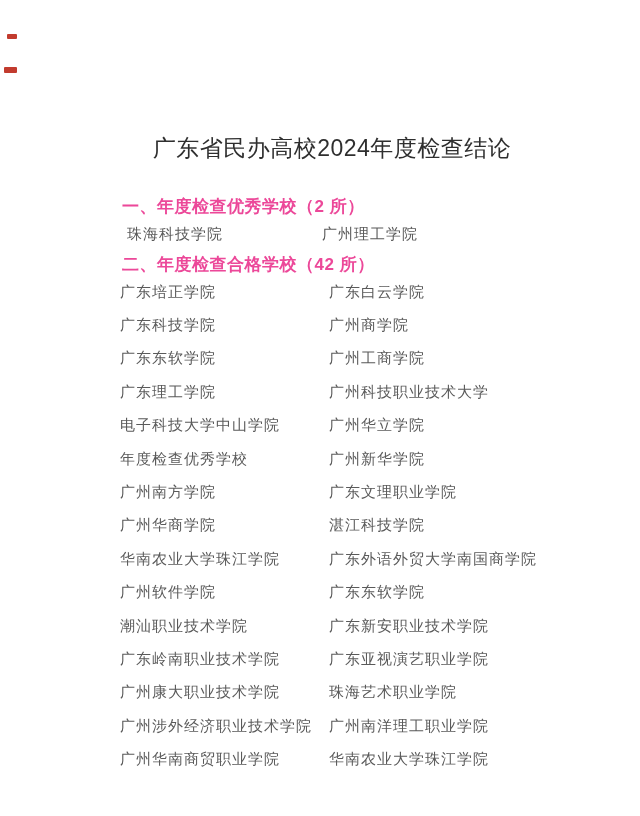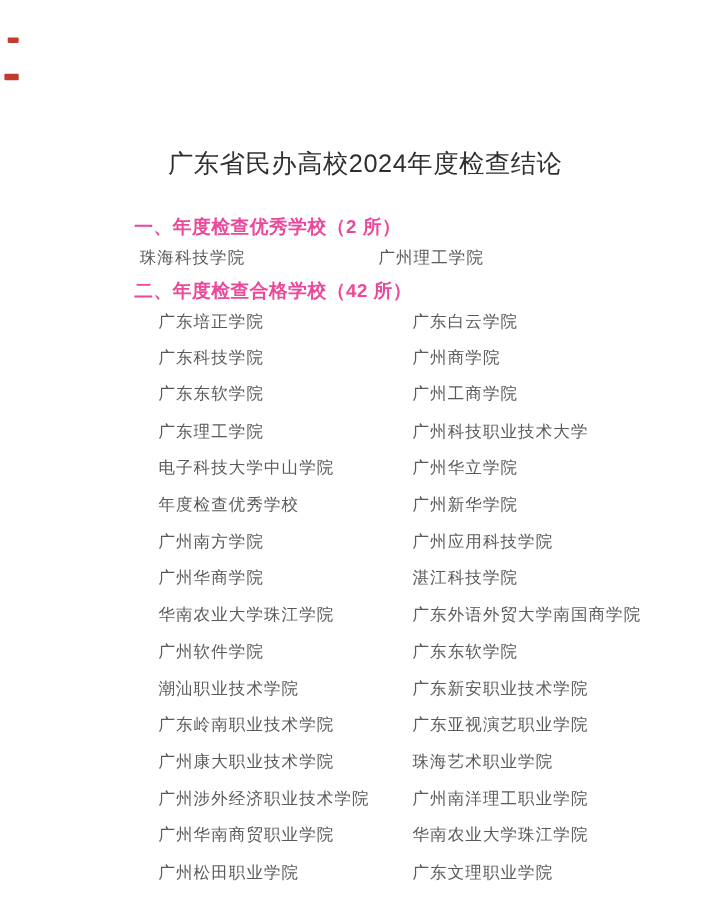--- a/index.html
+++ b/index.html
@@ -41,27 +41,26 @@
     color: #ec4899;
     white-space: nowrap;
   }
   .heading.h1 { top: 195px; }
   .heading.h2 { top: 253px; }
   .rows {
     position: absolute;
     right: 0;
   }
   .rows.rows1 { left: 127px; top: 218px;   --colw: 195px; }
-  .rows.rows2 { left: 144px; top: 275.5px; --colw: 209px; }
+  .rows.rows2 { left: 120px; top: 275.5px; --colw: 209px; }
   .row {
     display: grid;
     grid-template-columns: var(--colw) 1fr;
     height: 33.4px;
     align-items: center;
-    gap: 22px;
   }
   .cell {
     font-size: 15px;
     letter-spacing: 1px;
     color: #5a5a5a;
     white-space: nowrap;
   }
 </style>
 </head>
 <body>
@@ -101,21 +100,21 @@
       <div class="row">
         <span class="cell">电子科技大学中山学院</span>
         <span class="cell">广州华立学院</span>
       </div>
       <div class="row">
         <span class="cell">年度检查优秀学校</span>
         <span class="cell">广州新华学院</span>
       </div>
       <div class="row">
         <span class="cell">广州南方学院</span>
-        <span class="cell">广州应用科技学院</span>
+        <span class="cell">广东文理职业学院</span>
       </div>
       <div class="row">
         <span class="cell">广州华商学院</span>
         <span class="cell">湛江科技学院</span>
       </div>
       <div class="row">
         <span class="cell">华南农业大学珠江学院</span>
         <span class="cell">广东外语外贸大学南国商学院</span>
       </div>
       <div class="row">
@@ -135,18 +134,14 @@
         <span class="cell">珠海艺术职业学院</span>
       </div>
       <div class="row">
         <span class="cell">广州涉外经济职业技术学院</span>
         <span class="cell">广州南洋理工职业学院</span>
       </div>
       <div class="row">
         <span class="cell">广州华南商贸职业学院</span>
         <span class="cell">华南农业大学珠江学院</span>
       </div>
-      <div class="row">
-        <span class="cell">广州松田职业学院</span>
-        <span class="cell">广东文理职业学院</span>
-      </div>
     </div>
 </div>
 
 </body></html>

